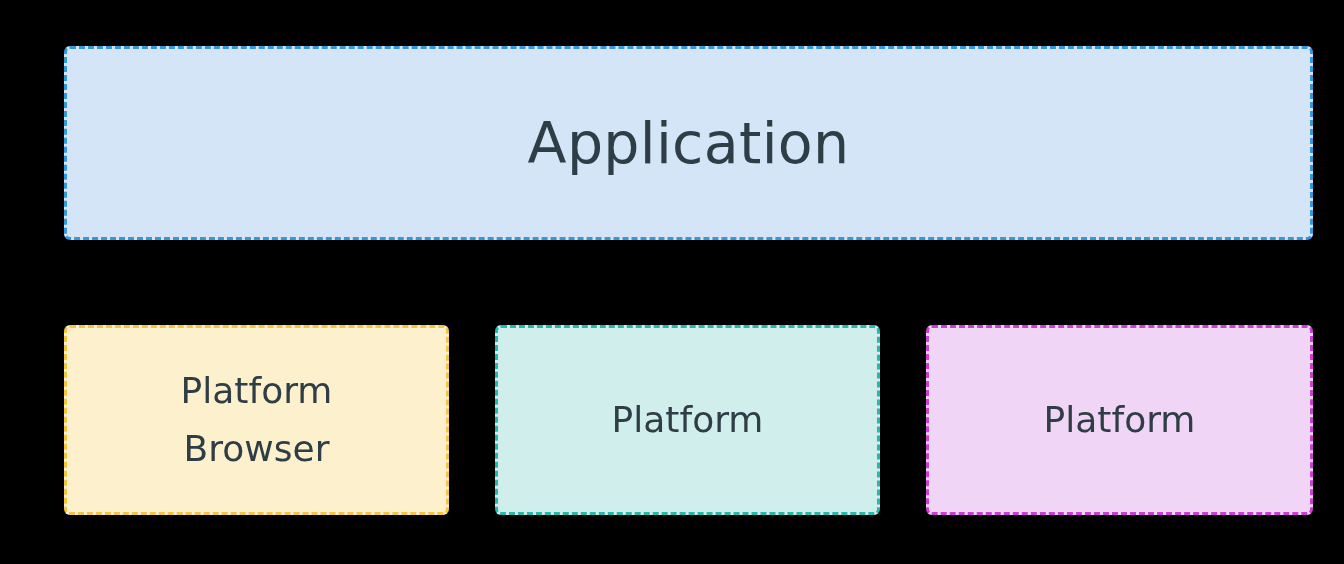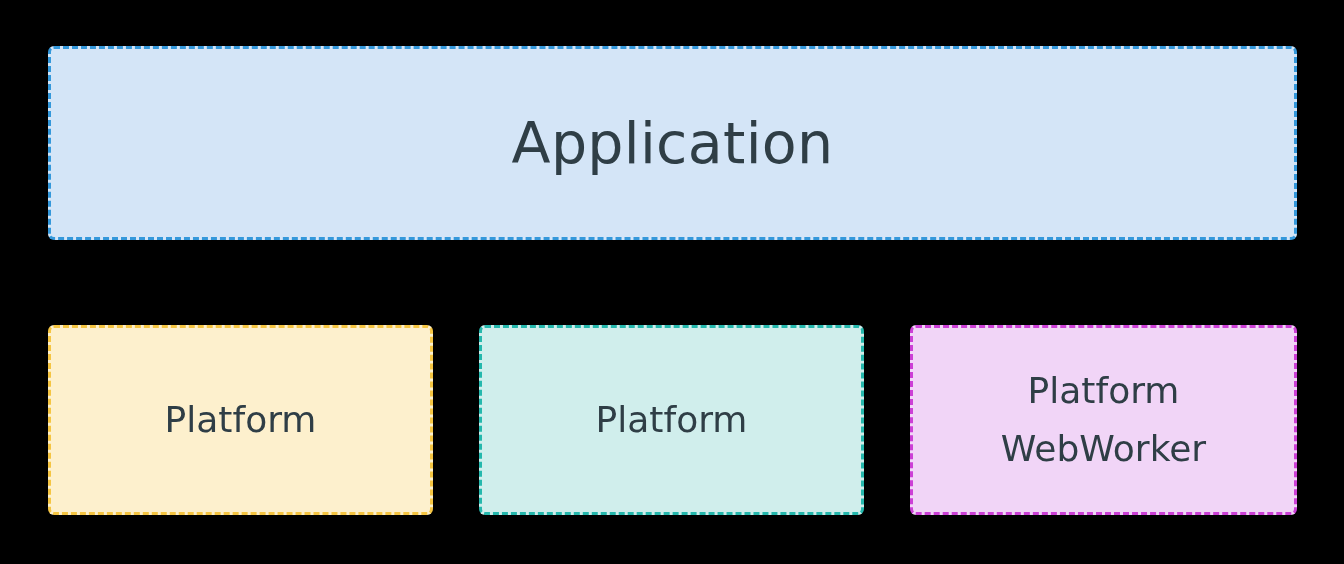--- a/index.html
+++ b/index.html
@@ -12,21 +12,21 @@
     width: 1344px;
     height: 564px;
     position: relative;
     overflow: hidden;
     font-family: "DejaVu Sans", sans-serif;
     -webkit-font-smoothing: antialiased;
   }
 
   #diagram-canvas {
     position: absolute;
-    left: 0;
+    left: 16px;
     top: 0;
     width: 1154px;
     height: 564px;
   }
 
   .node {
     position: absolute;
     box-sizing: border-box;
     display: flex;
     flex-direction: column;
@@ -94,29 +94,29 @@
 
 <div id="diagram-canvas">
 
   <div class="node" id="node-application">
     <span class="node-label">Application</span>
   </div>
 
   <div class="node platform-node" id="node-platform-browser">
     <span class="node-label">
       <span class="node-label-line">Platform</span>
+      <span class="node-label-line">Browser</span>
     </span>
   </div>
 
   <div class="node platform-node" id="node-platform-server">
     <span class="node-label">
       <span class="node-label-line">Platform</span>
     </span>
   </div>
 
   <div class="node platform-node" id="node-platform-webworker">
     <span class="node-label">
       <span class="node-label-line">Platform</span>
-      <span class="node-label-line">WebWorker</span>
     </span>
   </div>
 
 </div>
 
 </body></html>

